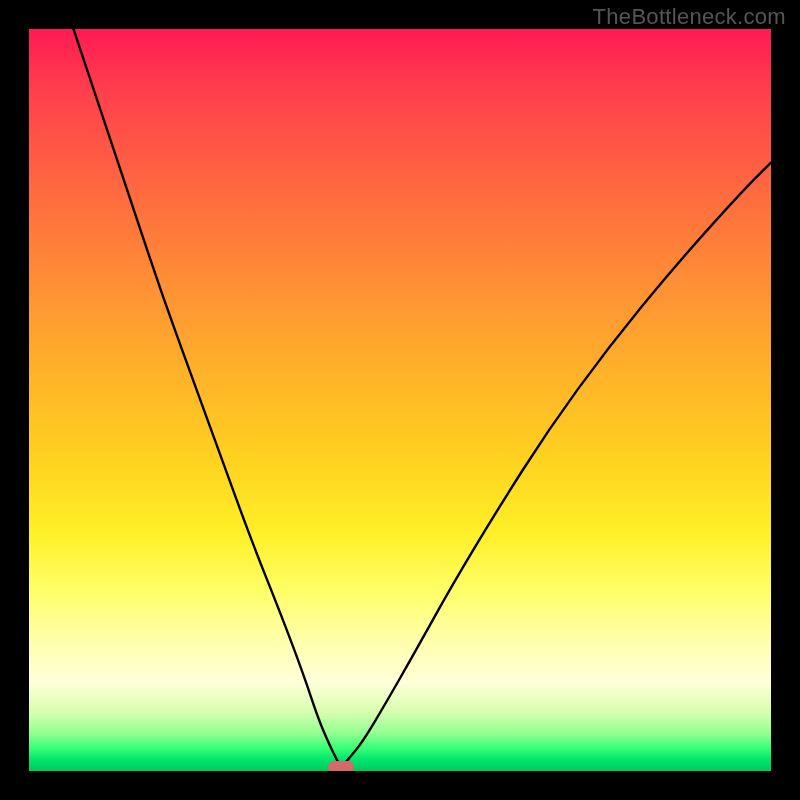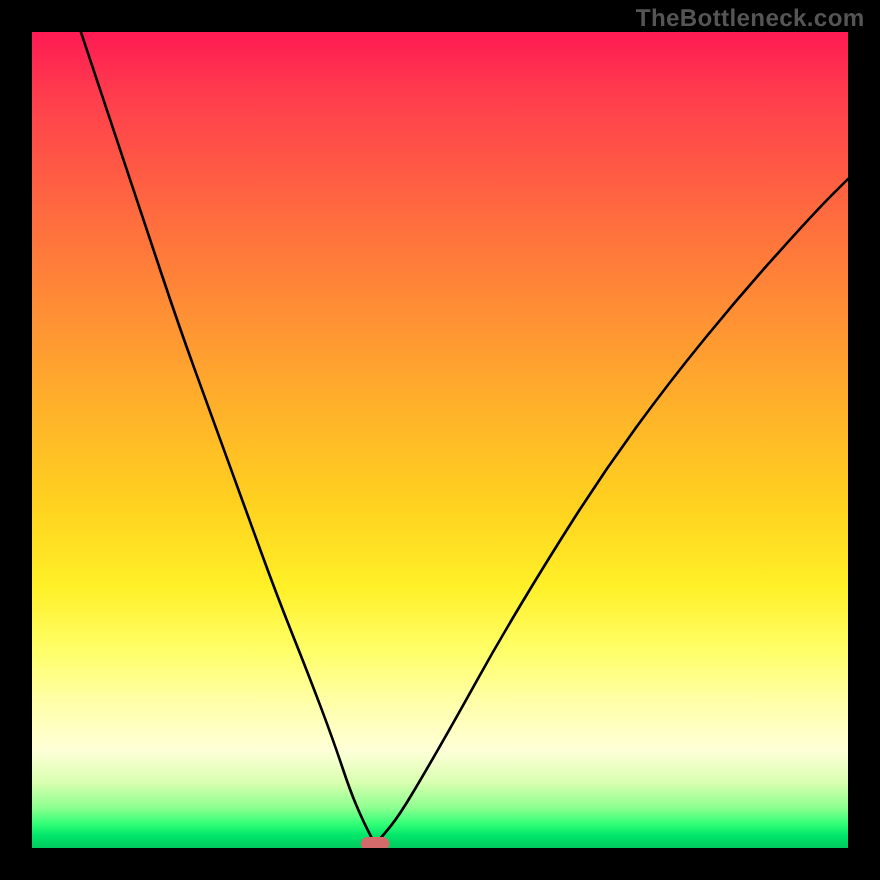--- a/index.html
+++ b/index.html
@@ -16,21 +16,21 @@
     width: 800px;
     height: 800px;
     background: #000;
   }
   .watermark {
     position: absolute;
     top: 4px;
     right: 14px;
     color: #555;
     font-size: 22px;
-    font-weight: 700;
+    font-weight: 400;
     letter-spacing: 0.3px;
     z-index: 50;
     user-select: none;
   }
   .plot-area {
     position: absolute;
     left: 29px;
     top: 29px;
     width: 742px;
     height: 742px;

